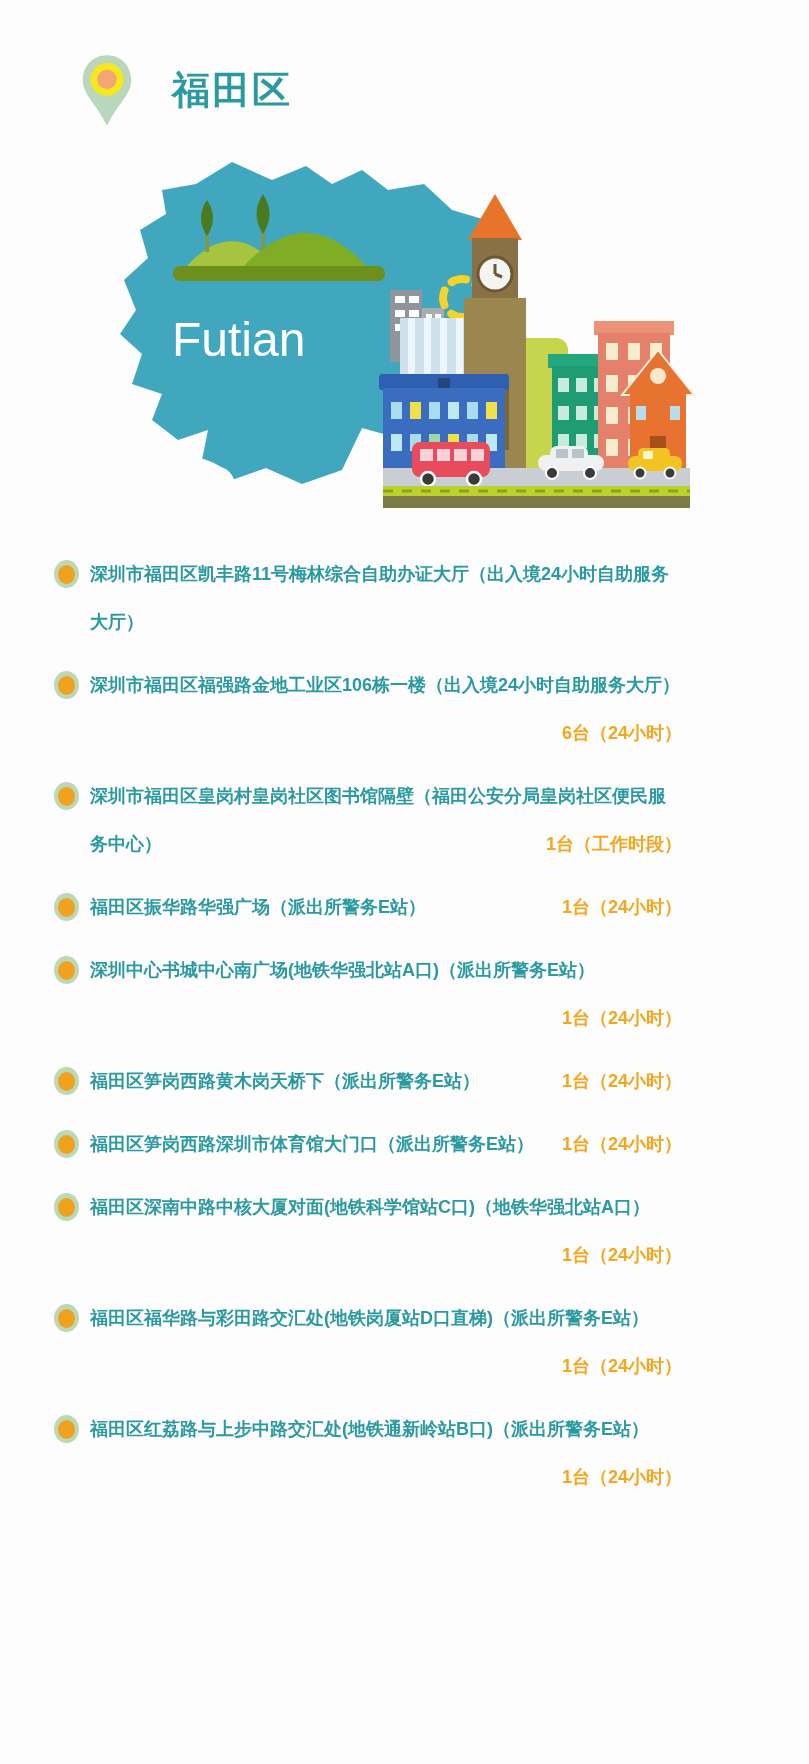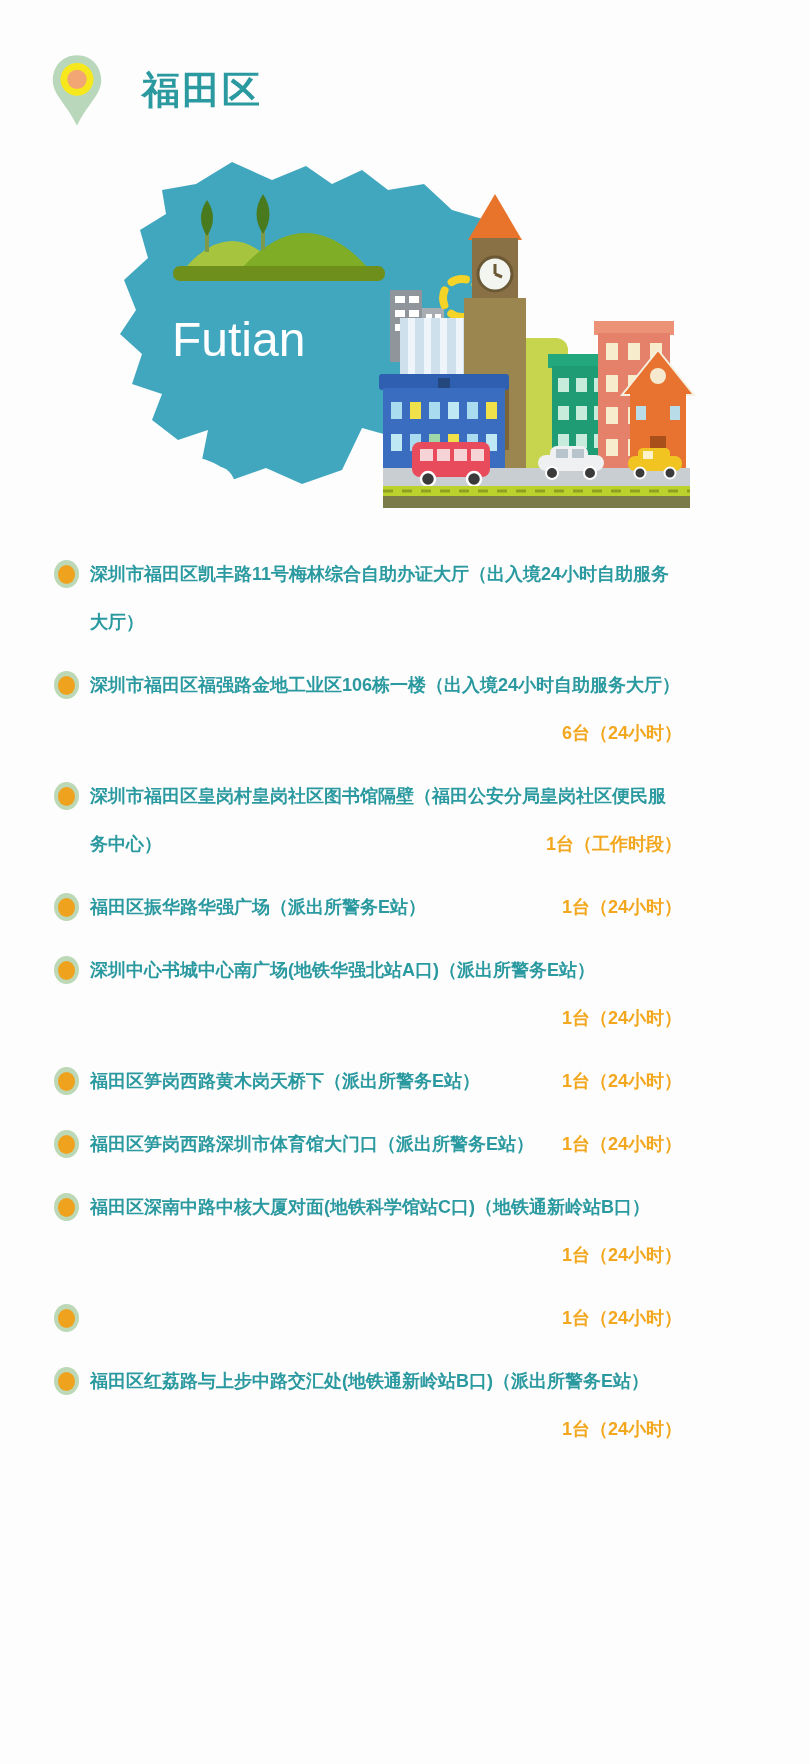--- a/index.html
+++ b/index.html
@@ -1,20 +1,20 @@
 <!DOCTYPE html>
 <html><head>
 <meta charset="utf-8">
 <style>
   html, body { margin:0; padding:0; background:#fdfdfd; }
   body { width:809px; font-family:"Liberation Sans", sans-serif; }
   .page { width:809px; min-height:1764px; background:#fdfdfd; overflow:hidden; }
 
   
-  .hdr { display:flex; align-items:center; padding:46px 0 0 46px; height:88px; }
+  .hdr { display:flex; align-items:center; padding:46px 0 0 46px; height:88px;margin-left:30px; }
   .pin-svg { width:62px; height:80px; flex:0 0 auto; }
   .title { margin:0 0 0 34px; font-size:38px; font-weight:bold; color:#2b9aa0; letter-spacing:2px; }
 
   
   .illus { margin-top:4px;text-align:right; }
   .illus svg { display:block; }
 
   
   .list { list-style:none; margin:42px 0 0 54px; padding:0; width:630px; }
   .item { position:relative; padding-left:36px; margin-bottom:15px; }
@@ -244,28 +244,29 @@
       <span class="bullet"></span>
       <div class="txt">
         <span class="addr">福田区笋岗西路深圳市体育馆大门口（派出所警务E站）</span>
         <span class="count">1台（24小时）</span>
       </div>
     </li>
 
     <li class="item">
       <span class="bullet"></span>
       <div class="txt">
-        <span class="addr">福田区深南中路中核大厦对面(地铁科学馆站C口)（地铁通新岭站B口）</span>
-        <span class="count">1台（24小时）</span>
-      </div>
-    </li>
-
-    <li class="item">
-      <span class="bullet"></span>
-      <div class="txt">
+        <span class="addr">福田区深南中路中核大厦对面(地铁科学馆站C口)（地铁华强北站A口）</span>
+        <span class="count">1台（24小时）</span>
+      </div>
+    </li>
+
+    <li class="item">
+      <span class="bullet"></span>
+      <div class="txt">
+        <span class="addr">福田区福华路与彩田路交汇处(地铁岗厦站D口直梯)（派出所警务E站）</span>
         <span class="count">1台（24小时）</span>
       </div>
     </li>
 
     <li class="item">
       <span class="bullet"></span>
       <div class="txt">
         <span class="addr">福田区红荔路与上步中路交汇处(地铁通新岭站B口)（派出所警务E站）</span>
         <span class="count">1台（24小时）</span>
       </div>

